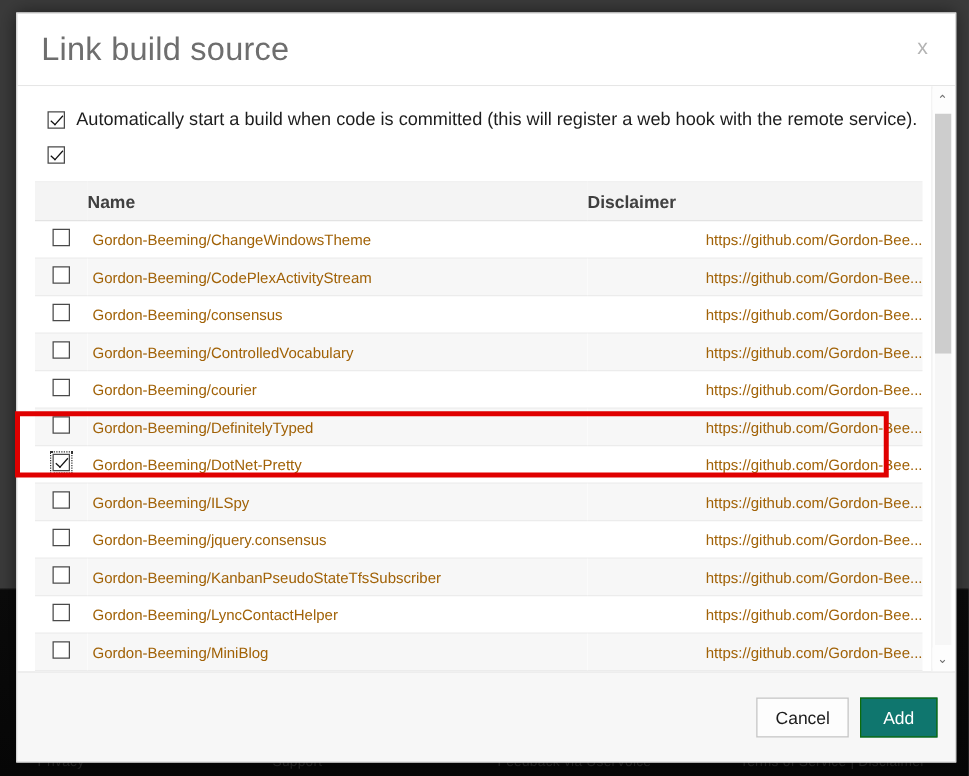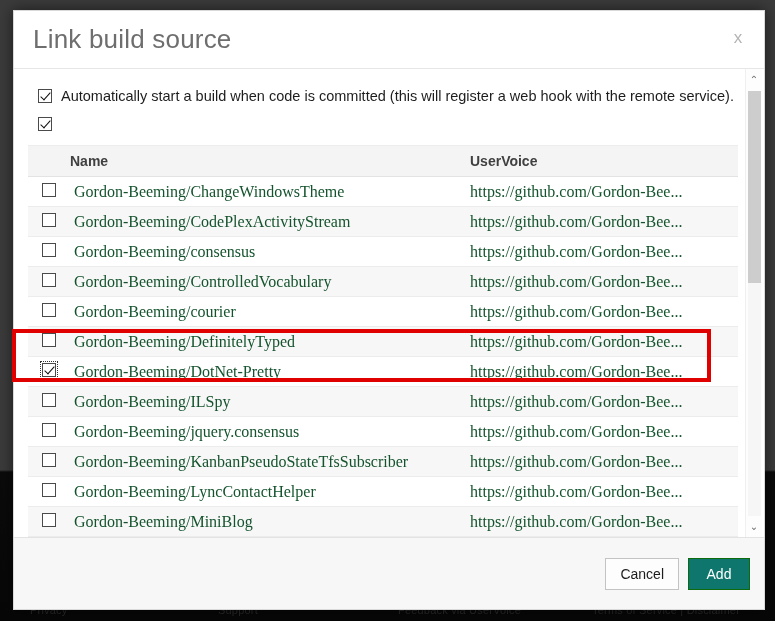--- a/index.html
+++ b/index.html
@@ -159,33 +159,32 @@
     height: 31px;
     font-size: 14px;
     font-weight: bold;
     color: #404040;
     text-align: left;
     border-bottom: 1px solid #e3e3e3;
     border-top: 1px solid #ededed;
   }
   th.col-check, td.col-check { width: 42px; padding-left: 14px; }
   th.col-name, td.col-name   { width: 400px; }
-  th.col-repo, td.col-repo   { width: auto; }
+  th.col-repo, td.col-repo   { width: auto; text-align: right; }
 
   #repo-table tbody tr { height: 30px; }
   #repo-table tbody tr.odd  { background: #ffffff; }
   #repo-table tbody tr.even { background: #f7f7f7; }
   #repo-table tbody td {
-    font-size: 16px;
-    color: #14532d;
+    font-size: 12px;
+    color: #a16207;
     border-bottom: 1px solid #ececec;
     vertical-align: middle;
     white-space: nowrap;
     overflow: hidden;
-    font-family: Liberation Serif, serif;
   }
   td.col-name { padding-left: 4px; }
 
   
   #dialog-footer {
     flex: 0 0 72px;
     background: #f7f7f7;
     border-top: 1px solid #e3e3e3;
     display: flex;
     align-items: center;
@@ -296,21 +295,21 @@
           <div class="option-row">
             <span class="cbox checked"></span>
           </div>
         </div>
 
       <table id="repo-table">
         <thead>
           <tr>
             <th class="col-check"></th>
             <th class="col-name">Name</th>
-            <th class="col-repo">UserVoice</th>
+            <th class="col-repo">Disclaimer</th>
           </tr>
         </thead>
         <tbody id="repo-table-body">
             <tr class="odd">
               <td class="col-check"><span class="cbox"></span></td>
               <td class="col-name">Gordon-Beeming/ChangeWindowsTheme</td>
               <td class="col-repo">https://github.com/Gordon-Bee...</td>
             </tr>
             <tr class="even">
               <td class="col-check"><span class="cbox"></span></td>

